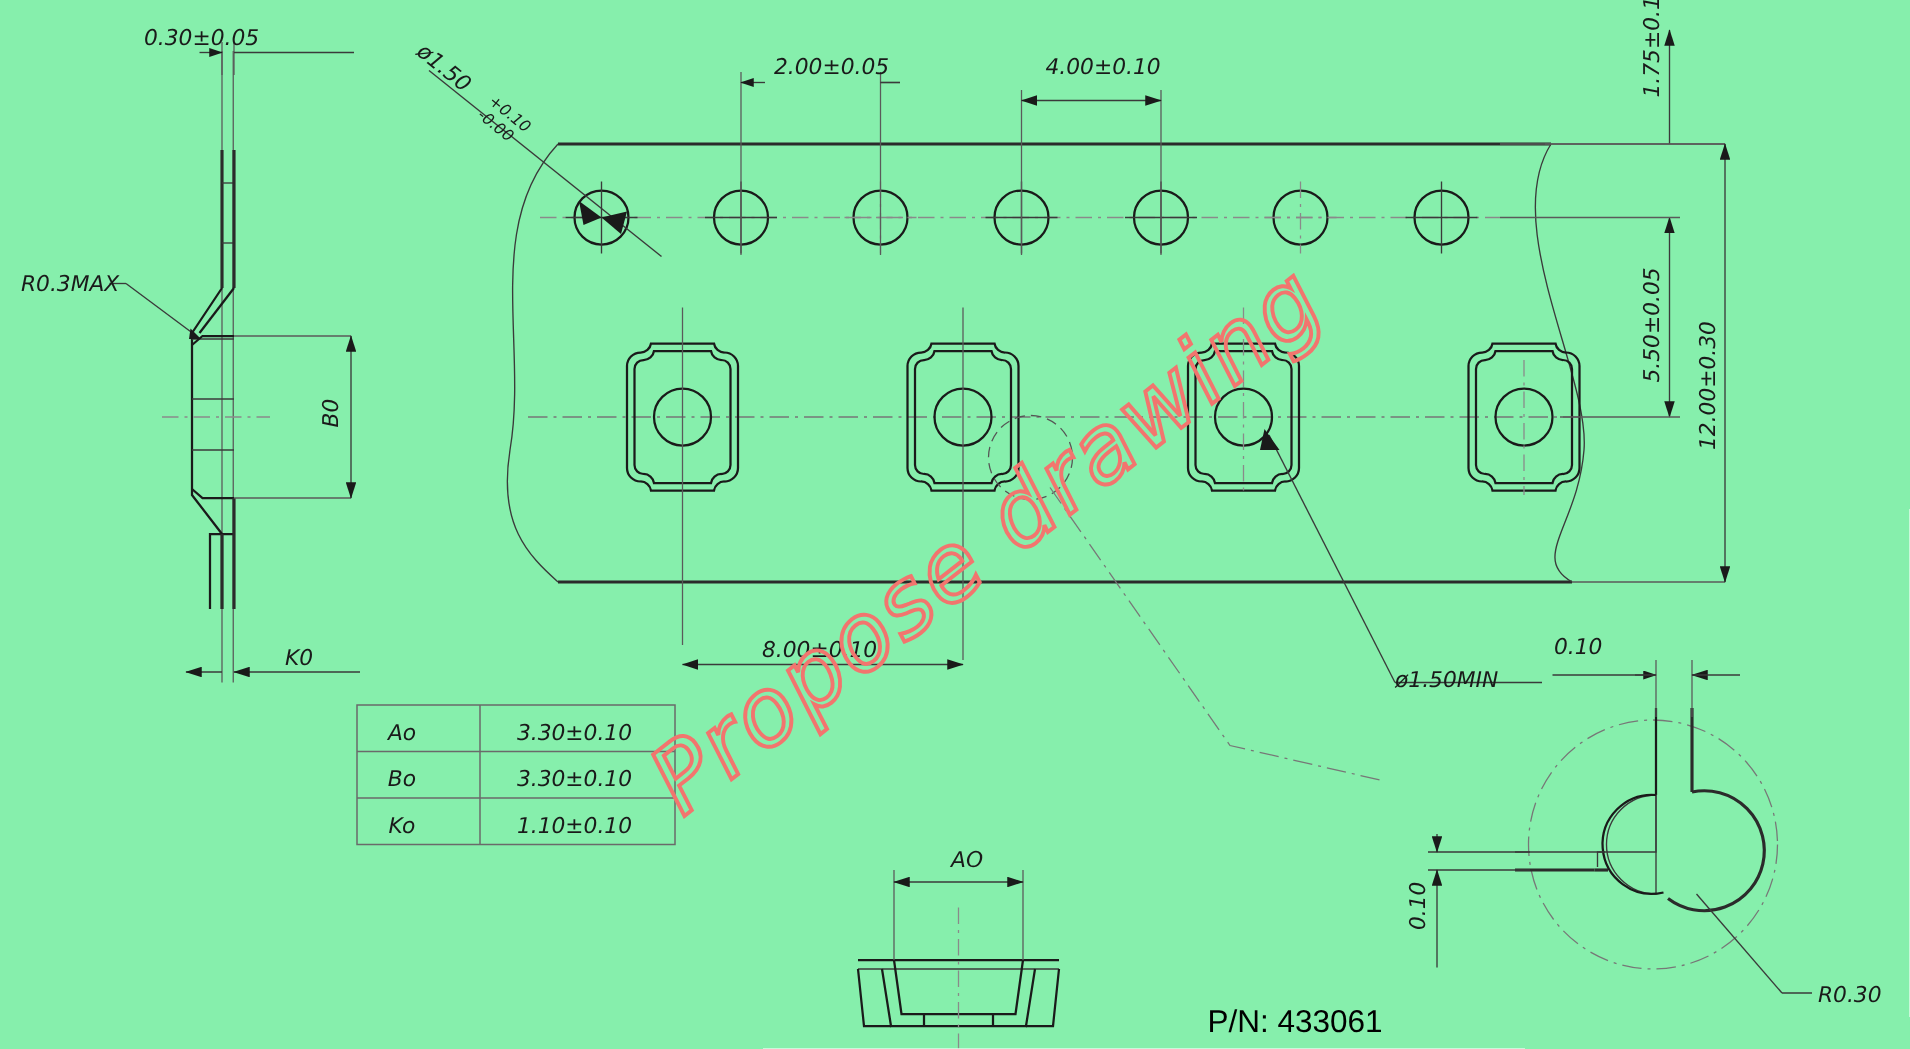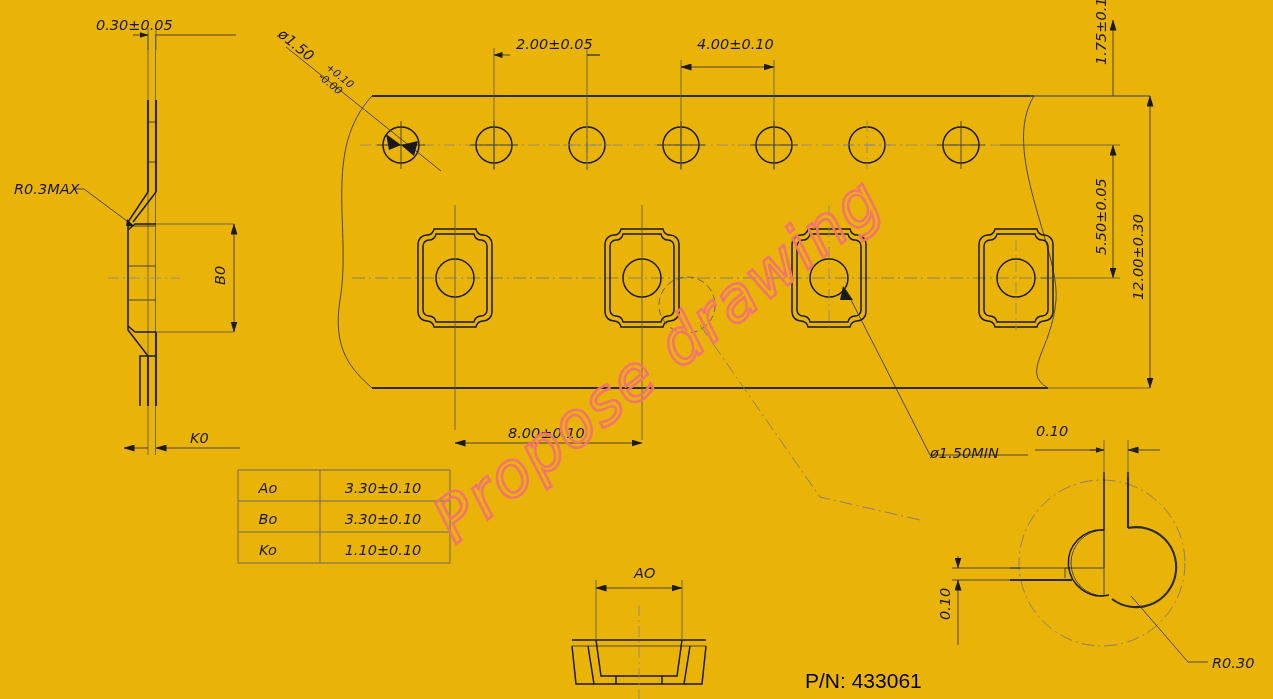--- a/index.html
+++ b/index.html
@@ -1,19 +1,19 @@
 <!DOCTYPE html>
 <html><head>
 <meta charset="utf-8">
 <title>Carrier Tape Drawing P/N 433061</title>
 <style>
   html,body{margin:0;padding:0;background:#ffffff;}
   body{width:1273px;height:699px;overflow:hidden;
        font-family:"Liberation Serif", serif;}
-  #sheet{position:relative;width:1273px;height:699px;background:#eab308;}
+  #sheet{position:relative;width:1273px;height:699px;background:#86efac;}
   svg.layer{position:absolute;left:0;top:0;width:1273px;height:699px;}
   .dimtxt{font-family:"DejaVu Sans", sans-serif;font-style:italic;font-size:14.5px;fill:#1a1a1a;}
   .dimtxt-sm{font-family:"DejaVu Sans", sans-serif;font-style:italic;font-size:10.5px;fill:#1a1a1a;}
   .tbltxt{font-family:"DejaVu Sans", sans-serif;font-style:italic;font-size:14.5px;fill:#1a1a1a;}
   .pntxt{font-family:"Liberation Sans", sans-serif;font-size:21px;fill:#000;}
   .wmtxt{font-family:"DejaVu Sans", sans-serif;font-style:italic;font-size:62px;
          fill:none;stroke:#f2756e;stroke-width:2.6;letter-spacing:2px;}
   .obj{fill:none;stroke:#1a1a1a;stroke-width:1.5;}
   .obj-th{fill:none;stroke:#2b2b2b;stroke-width:2.1;}
   .thin{fill:none;stroke:#5a5a5a;stroke-width:0.85;}

